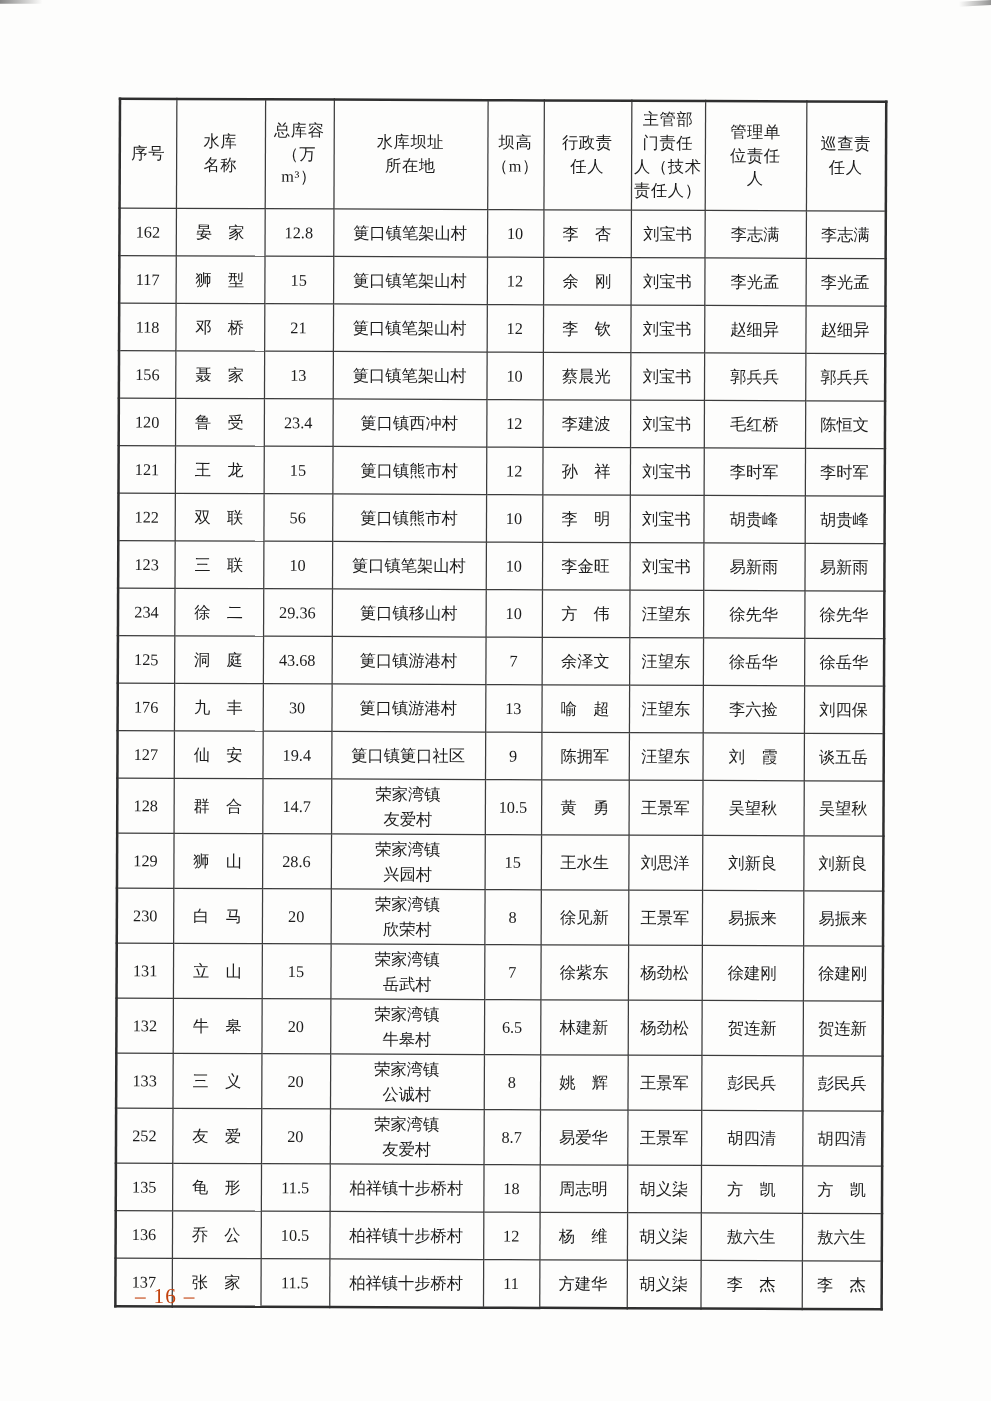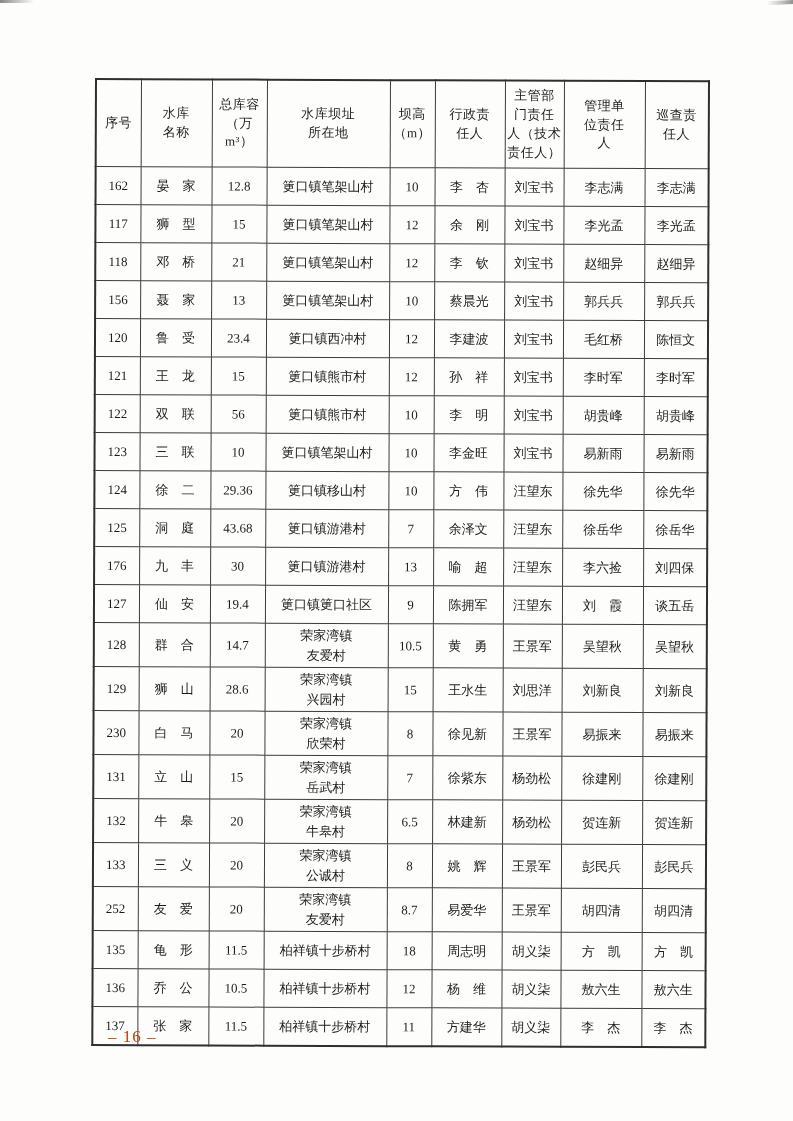--- a/index.html
+++ b/index.html
@@ -198,21 +198,21 @@
             <td>三　联</td>
             <td>10</td>
             <td>筻口镇笔架山村</td>
             <td>10</td>
             <td>李金旺</td>
             <td>刘宝书</td>
             <td>易新雨</td>
             <td>易新雨</td>
           </tr>
           <tr>
-            <td>124</td>
+            <td>234</td>
             <td>徐　二</td>
             <td>29.36</td>
             <td>筻口镇移山村</td>
             <td>10</td>
             <td>方　伟</td>
             <td>汪望东</td>
             <td>徐先华</td>
             <td>徐先华</td>
           </tr>
           <tr>

